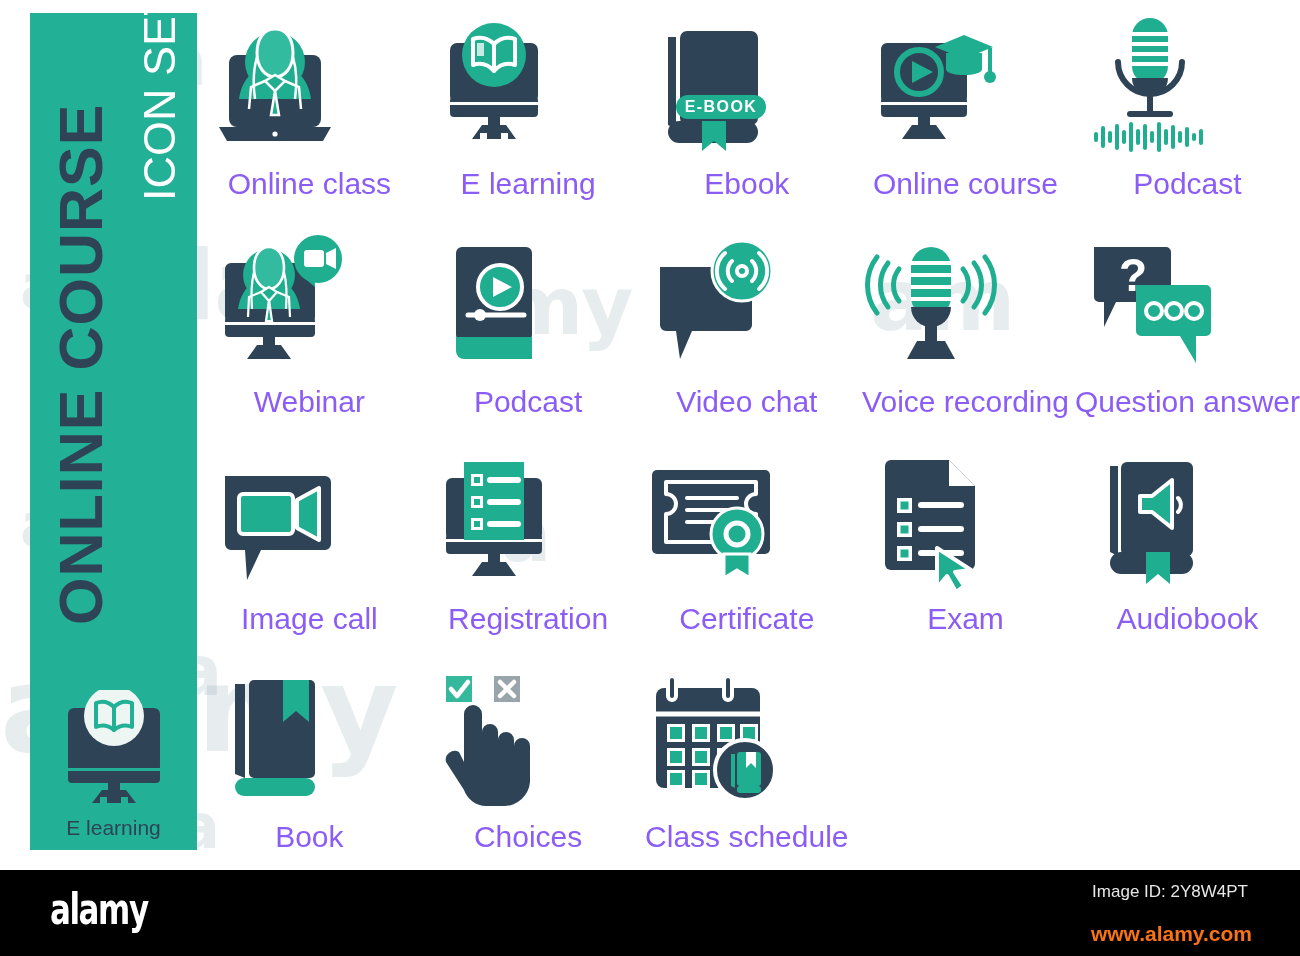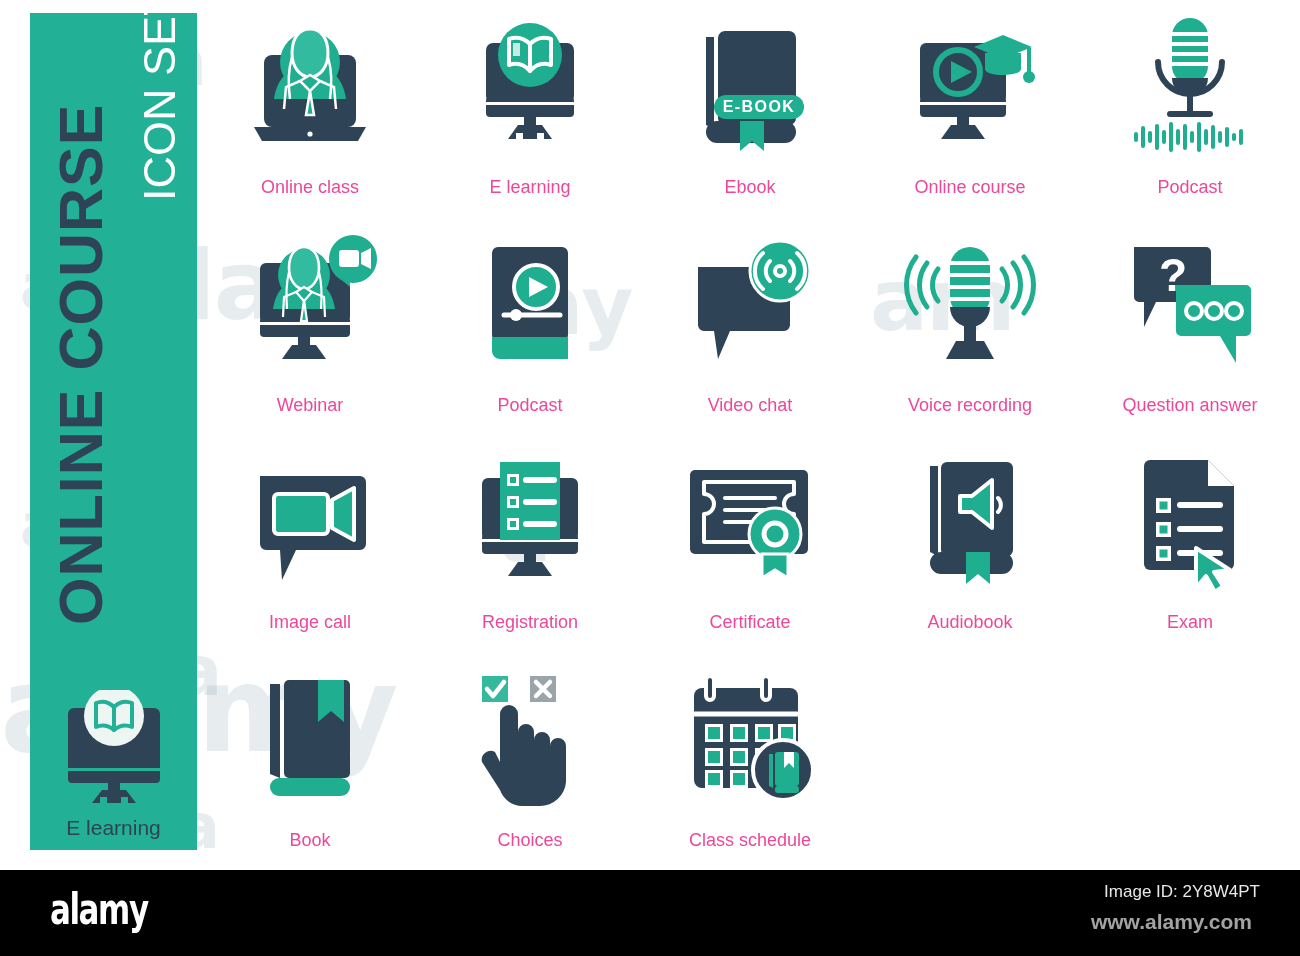--- a/index.html
+++ b/index.html
@@ -48,47 +48,47 @@
   }
   
   #grid{
     position:absolute;left:200px;top:0;width:1100px;height:870px;
     display:grid;
     grid-template-columns:repeat(5,1fr);
     grid-template-rows:repeat(4,1fr);
     z-index:8;
   }
   .cell{
-    display:flex;flex-direction:column;align-items:center;
+    display:flex;flex-direction:column;
     justify-content:flex-start;
     padding-top:12px;
   }
   .iconbox{
     height:150px;width:150px;display:flex;align-items:center;justify-content:center;
   }
   .cell-label{
-    font-size:18px;color:#ec4899;text-align:center;line-height:1.1;
-    margin-top:16px;white-space:nowrap;
+    font-size:30px;color:#8b5cf6;text-align:center;line-height:1.1;
+    margin-top:5px;white-space:nowrap;
   }
   
   #footer{
     position:absolute;left:0;top:870px;width:1300px;height:86px;
     background:#000000;z-index:20;
   }
   #footer-logo{
     position:absolute;left:50px;top:14px;
     color:#ffffff;font-size:43px;font-weight:700;
     font-family:"DejaVu Sans",sans-serif;letter-spacing:-2px;
     transform:scaleX(0.72);transform-origin:left center;
   }
   #footer-imageid{
-    position:absolute;right:40px;top:12px;color:#e8e8e8;font-size:17px;
+    position:absolute;right:52px;top:12px;color:#e8e8e8;font-size:17px;
   }
   #footer-url{
-    position:absolute;right:48px;top:40px;color:#a3a3a3;font-size:21px;font-weight:700;
+    position:absolute;right:48px;top:52px;color:#f97316;font-size:21px;font-weight:700;
   }
 </style>
 </head>
 <body>
 
 <div id="watermark">
     <div class="wm" style="left: 120px; top: 230px; font-size: 96px;">ala</div>
     <div class="wm" style="left: 160px; top: 20px; font-size: 70px;">a</div>
     <div class="wm" style="left: 20px; top: 250px; font-size: 62px;">a</div>
     <div class="wm" style="left: 20px; top: 490px; font-size: 60px;">a</div>
@@ -393,55 +393,55 @@
         <path d="M82 102 L82 126 L95 118 L108 126 L108 102 Z" fill="#1fae90" stroke="#ffffff" stroke-width="3"></path>
       </svg>
     </div>
     <div class="cell-label">Certificate</div>
   </div>
 
 
   <div class="cell">
     <div class="iconbox">
       <svg width="140" height="140" viewBox="0 0 140 140">
+        <path d="M24 14 a6 6 0 0 1 6 -6 L88 8 L114 34 L114 112 a6 6 0 0 1 -6 6 L30 118 a6 6 0 0 1 -6 -6 Z" fill="#2e4456"></path>
+        <path d="M88 8 L114 34 L88 34 Z" fill="#ffffff"></path>
+        <g fill="#ffffff">
+          <rect x="36" y="46" width="15" height="15"></rect>
+          <rect x="36" y="70" width="15" height="15"></rect>
+          <rect x="36" y="94" width="15" height="15"></rect>
+        </g>
+        <g fill="#1fae90">
+          <rect x="39.5" y="49.5" width="8" height="8"></rect>
+          <rect x="39.5" y="73.5" width="8" height="8"></rect>
+          <rect x="39.5" y="97.5" width="8" height="8"></rect>
+        </g>
+        <g stroke="#ffffff" stroke-width="6" stroke-linecap="round">
+          <line x1="60" y1="53" x2="100" y2="53"></line>
+          <line x1="60" y1="77" x2="100" y2="77"></line>
+          <line x1="60" y1="101" x2="100" y2="101"></line>
+        </g>
+        <path d="M76 96 L76 136 L86 124 L95 140 L103 134 L94 120 L110 118 Z" fill="#1fae90" stroke="#ffffff" stroke-width="4" stroke-linejoin="round"></path>
+      </svg>
+    </div>
+    <div class="cell-label">Exam</div>
+  </div>
+
+  <div class="cell">
+    <div class="iconbox">
+      <svg width="140" height="140" viewBox="0 0 140 140">
         <path d="M30 14 L30 100 L38 104 L38 14 Z" fill="#2e4456"></path>
         <rect x="41" y="10" width="72" height="94" rx="6" fill="#2e4456"></rect>
         <rect x="30" y="100" width="83" height="22" rx="11" fill="#2e4456"></rect>
         <path d="M66 100 L90 100 L90 132 L78 122 L66 132 Z" fill="#1fae90"></path>
         <path d="M60 44 L72 44 L92 28 L92 76 L72 60 L60 60 Z" fill="#1fae90" stroke="#ffffff" stroke-width="4" stroke-linejoin="round"></path>
         <path d="M98 46 a10 10 0 0 1 0 14" fill="none" stroke="#ffffff" stroke-width="4" stroke-linecap="round"></path>
       </svg>
     </div>
     <div class="cell-label">Audiobook</div>
-  </div>
-
-  <div class="cell">
-    <div class="iconbox">
-      <svg width="140" height="140" viewBox="0 0 140 140">
-        <path d="M24 14 a6 6 0 0 1 6 -6 L88 8 L114 34 L114 112 a6 6 0 0 1 -6 6 L30 118 a6 6 0 0 1 -6 -6 Z" fill="#2e4456"></path>
-        <path d="M88 8 L114 34 L88 34 Z" fill="#ffffff"></path>
-        <g fill="#ffffff">
-          <rect x="36" y="46" width="15" height="15"></rect>
-          <rect x="36" y="70" width="15" height="15"></rect>
-          <rect x="36" y="94" width="15" height="15"></rect>
-        </g>
-        <g fill="#1fae90">
-          <rect x="39.5" y="49.5" width="8" height="8"></rect>
-          <rect x="39.5" y="73.5" width="8" height="8"></rect>
-          <rect x="39.5" y="97.5" width="8" height="8"></rect>
-        </g>
-        <g stroke="#ffffff" stroke-width="6" stroke-linecap="round">
-          <line x1="60" y1="53" x2="100" y2="53"></line>
-          <line x1="60" y1="77" x2="100" y2="77"></line>
-          <line x1="60" y1="101" x2="100" y2="101"></line>
-        </g>
-        <path d="M76 96 L76 136 L86 124 L95 140 L103 134 L94 120 L110 118 Z" fill="#1fae90" stroke="#ffffff" stroke-width="4" stroke-linejoin="round"></path>
-      </svg>
-    </div>
-    <div class="cell-label">Exam</div>
   </div>
 
   <div class="cell">
     <div class="iconbox">
       <svg width="140" height="140" viewBox="0 0 140 140">
         <path d="M30 14 L30 104 L40 108 L40 14 Z" fill="#2e4456"></path>
         <rect x="44" y="10" width="66" height="98" rx="5" fill="#2e4456"></rect>
         <path d="M78 10 L104 10 L104 52 L91 41 L78 52 Z" fill="#1fae90"></path>
         <rect x="30" y="108" width="80" height="18" rx="9" fill="#1fae90"></rect>
       </svg>

